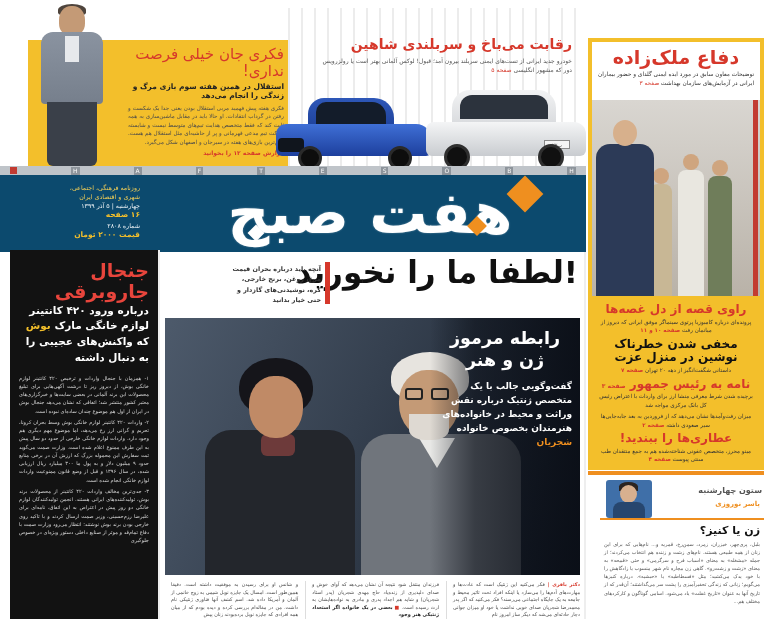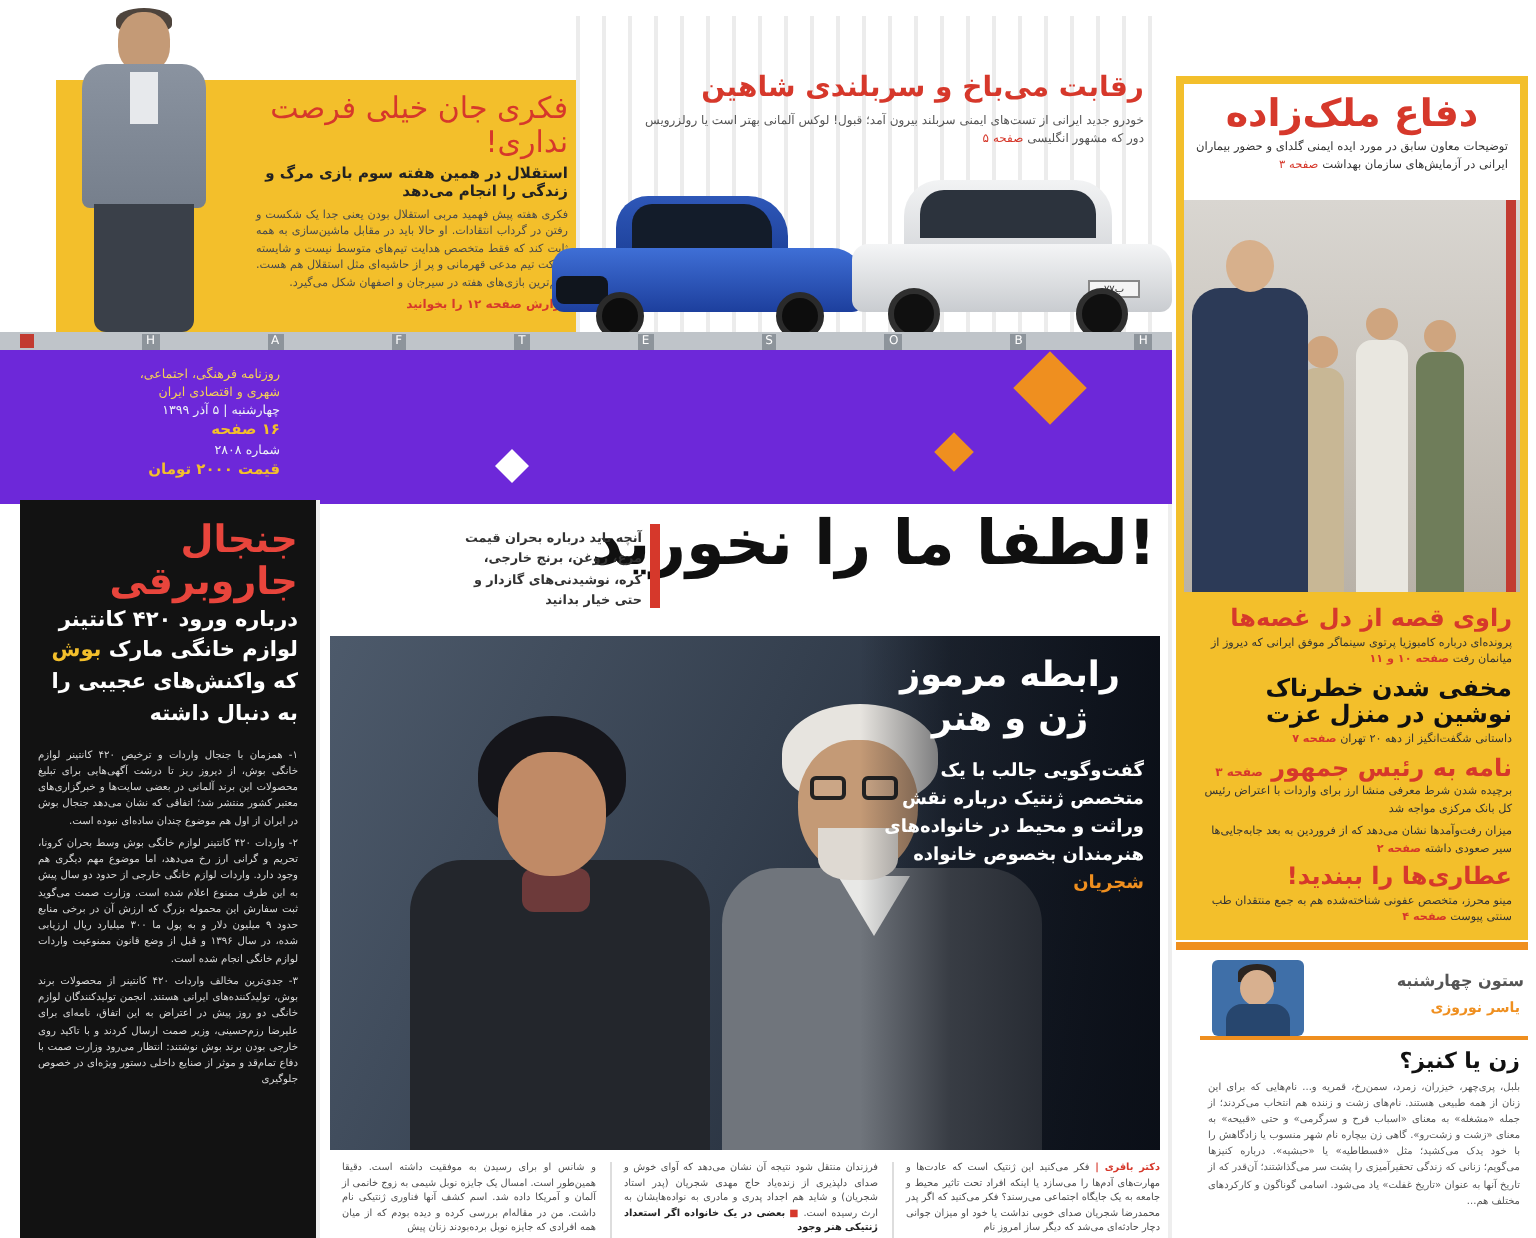--- a/index.html
+++ b/index.html
@@ -52,21 +52,21 @@
   .tr-sub{padding:2px 6px 0 6px;font-size:5.8px;color:#333;line-height:1.5;}
   .tr-photo{position:absolute;left:0;top:58px;width:168px;height:196px;background:linear-gradient(#d9d6d1,#b9b2a8);overflow:hidden;}
   .fig{position:absolute;border-radius:8px 8px 0 0;}
   .fig .fhead{position:absolute;left:50%;transform:translateX(-50%);top:-16px;width:16px;height:16px;border-radius:50%;background:#cfa57f;}
   .tr-red{position:absolute;right:2px;top:0;width:5px;height:196px;background:#c23b31;}
 
   
   .strip{left:0;top:166px;width:586px;height:9px;background:#bfc4c9;display:flex;align-items:center;justify-content:space-between;padding:0 10px;}
   .strip span{font-size:6px;color:#fcfcfc;background:#8d949b;padding:0 2px;line-height:8px;}
   .strip .rsq{width:7px;height:7px;background:#c23b31;padding:0;}
-  .banner{left:0;top:175px;width:586px;height:77px;background:#6d28d9;padding-left:20px;}
+  .banner{left:0;top:175px;width:586px;height:77px;background:#0c4a6e;padding-left:20px;}
   .mast-info{position:absolute;right:446px;top:8px;width:130px;direction:rtl;text-align:right;line-height:1.45;}
   .mi-y{color:#f3cf57;font-size:6.3px;}
   .mi-w{color:#eef3f6;font-size:6.3px;}
   .mi-b{color:#f3bf2b;font-size:7.5px;font-weight:bold;}
   .logo{position:absolute;left:160px;top:-4px;width:420px;height:84px;color:#ffffff;font-size:58px;font-weight:bold;text-align:center;line-height:84px;letter-spacing:-2px;text-shadow:0 0 2px rgba(255,255,255,.4);}
   .diamond{position:absolute;width:26px;height:26px;background:#ef8f1f;transform:rotate(45deg);}
   .d1{left:512px;top:6px;} .d2{left:470px;top:44px;width:14px;height:14px;}
   .d3{left:250px;top:52px;width:12px;height:12px;background:#ffffff;}
 
   
@@ -107,21 +107,21 @@
   
   .art{left:165px;top:578px;width:415px;height:41px;background:#fff;display:flex;direction:rtl;gap:7px;padding-top:3px;}
   .art .col{flex:1;font-size:4.9px;color:#4a4a4a;line-height:1.55;border-left:1px solid #ddd;padding-left:6px;}
   .art .col:last-child{border-left:none;}
   .art .lead{color:#d6382b;font-weight:bold;}
   .art .boldtail{font-weight:bold;color:#222;}
   .art .sq{color:#d6382b;}
 
   
   .ycol{left:588px;top:300px;width:176px;height:170px;background:#f3bf2b;padding:3px 8px;direction:rtl;}
-  .yitem{margin-bottom:3px;}
+  .yitem{margin-bottom:3px;text-align:center;}
   .yt-red{font-size:12px;font-weight:bold;color:#d6382b;line-height:1.15;}
   .yt-blk{font-size:12px;font-weight:bold;color:#111;line-height:1.15;}
   .ysub{font-size:5.6px;color:#333;line-height:1.5;margin-top:1px;}
   .ypage{color:#d6382b;font-weight:bold;}
   .ydiv{left:588px;top:471px;width:176px;height:4px;background:#ef8f1f;}
 
   
   .scol{left:600px;top:478px;width:164px;height:141px;background:#fff;direction:rtl;}
   .scol-head{position:relative;height:42px;border-bottom:2px solid #ef8f1f;}
   .avatar{position:absolute;left:6px;top:2px;width:46px;height:38px;background:#3f6fa8;border-radius:3px;overflow:hidden;}
@@ -196,20 +196,21 @@
 
   <div class="abs banner">
     <div class="mast-info">
       <div class="mi-y">روزنامه فرهنگی، اجتماعی،</div>
       <div class="mi-y">شهری و اقتصادی ایران</div>
       <div class="mi-w">چهارشنبه | ۵ آذر ۱۳۹۹</div>
       <div class="mi-b">۱۶ صفحه</div>
       <div class="mi-w">شماره ۲۸۰۸</div>
       <div class="mi-b">قیمت ۲۰۰۰ تومان</div>
     </div>
+    <div class="logo">هفت صبح</div>
     <div class="diamond d1"></div>
     <div class="diamond d2"></div>
     <div class="diamond d3"></div>
   </div>
 
   <div class="abs tr-box">
     <div class="tr-head">دفاع ملک‌زاده</div>
     <div class="tr-sub rtl">
       <span>توضیحات معاون سابق در مورد ایده ایمنی گلدای و حضور بیماران ایرانی در آزمایش‌های سازمان بهداشت</span>
       <span class="red">صفحه ۳</span>

